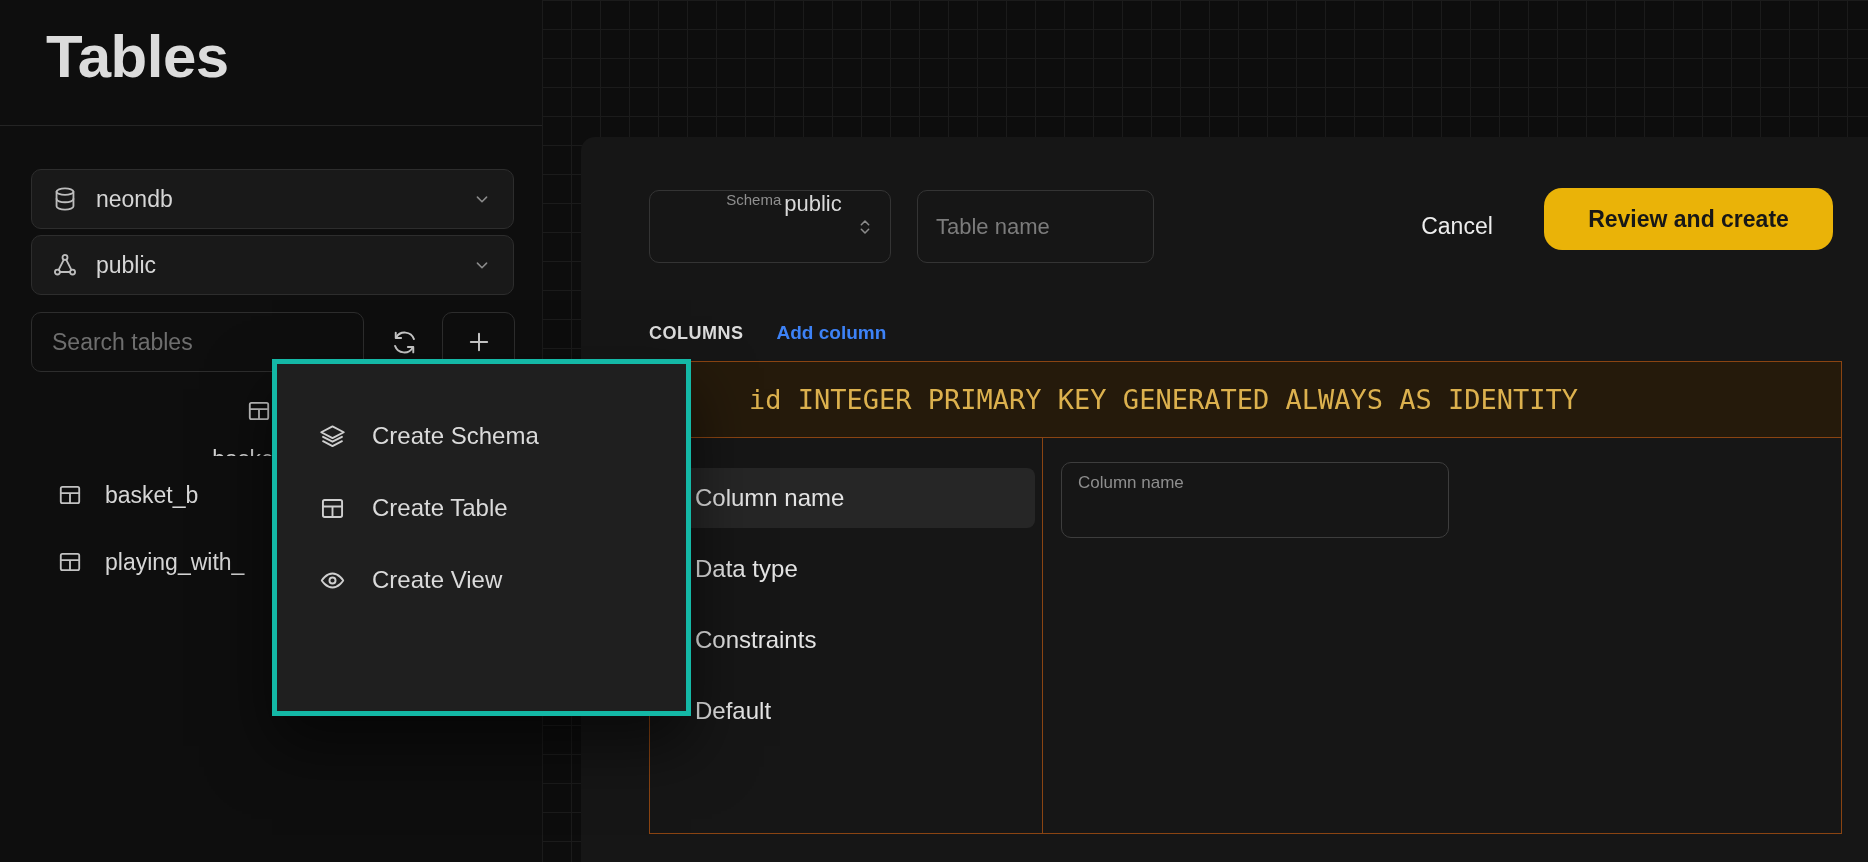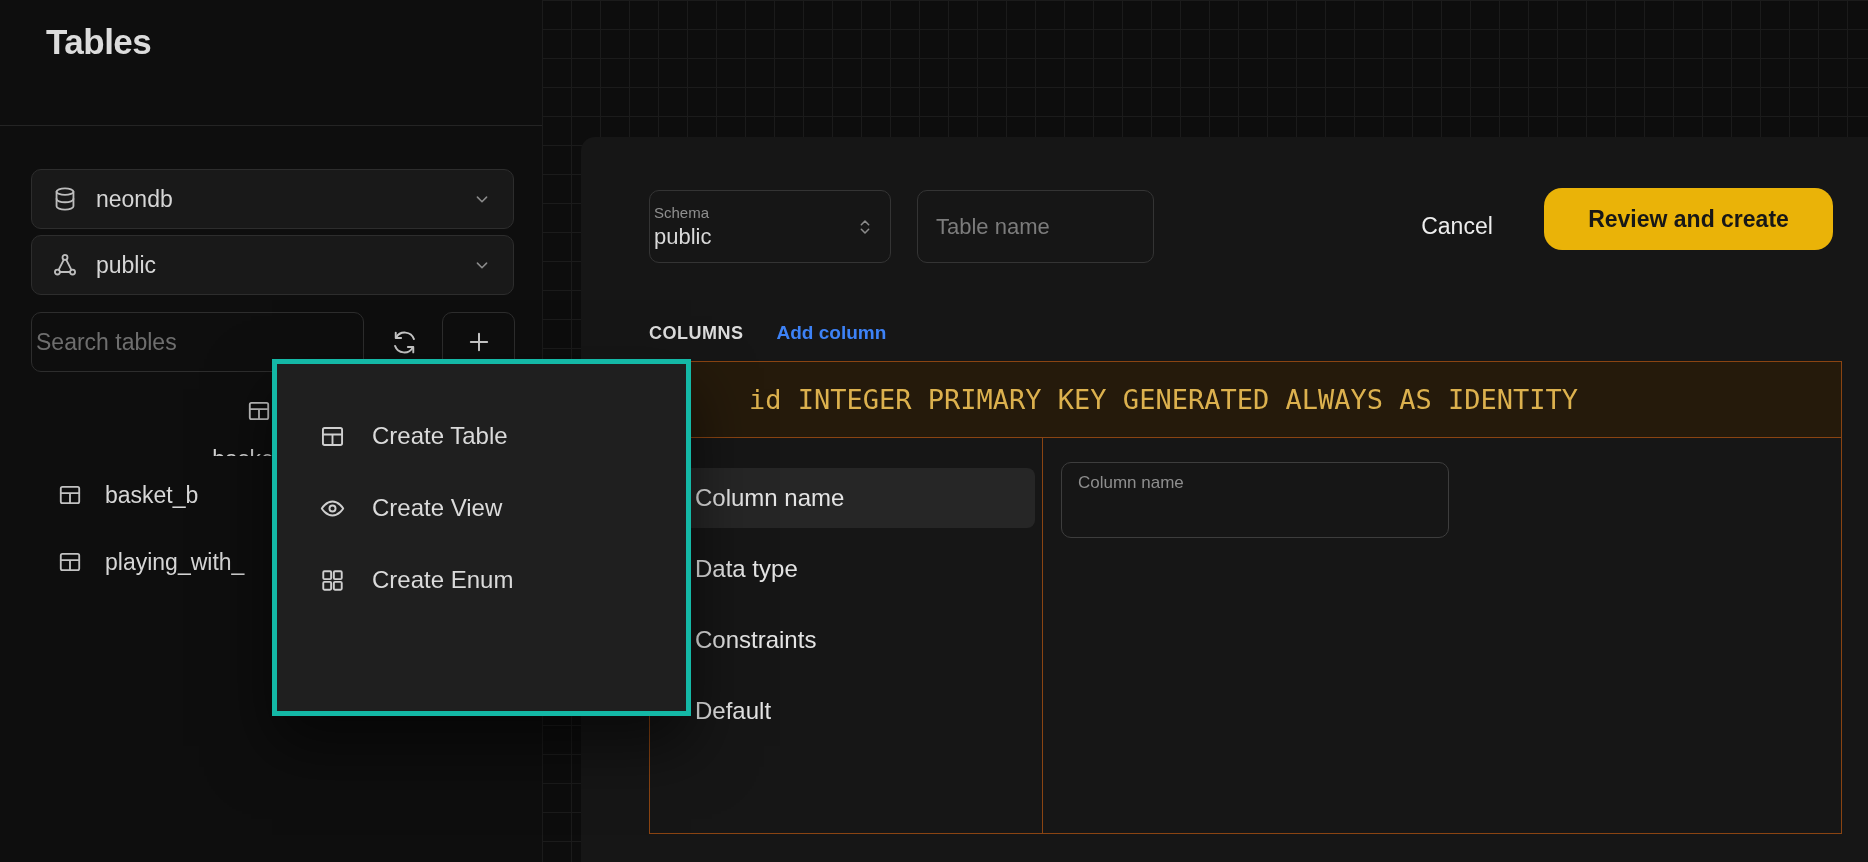--- a/index.html
+++ b/index.html
@@ -9,53 +9,53 @@
   svg { display:block; }
   .ico { stroke:currentColor; fill:none; stroke-width:1.7; stroke-linecap:round; stroke-linejoin:round; }
 
   
   .grid-bg { position:absolute; left:542px; top:0; width:1326px; height:862px; background-color:#0d0d0d;
     background-image:linear-gradient(#1b1b1b 1px, transparent 1px),linear-gradient(90deg,#1b1b1b 1px, transparent 1px);
     background-size:29px 29px; }
 
   
   .sidebar { position:absolute; left:0; top:0; width:542px; height:862px; background:#0e0e0e; z-index:2; }
-  .sidebar-title { position:absolute; left:46px; top:22px; font-size:35px; font-weight:700; color:#dcdcdc; letter-spacing:-0.5px; }
+  .sidebar-title { position:absolute; left:46px; top:22px; font-size:60px; font-weight:700; color:#dcdcdc; letter-spacing:-0.5px; }
   .sidebar-divider { position:absolute; left:0; top:125px; width:542px; height:1px; background:#242424; }
 
   .select-box { position:absolute; left:31px; width:483px; height:60px; background:#191919; border:1px solid #2d2d2d;
     border-radius:10px; display:flex; align-items:center; gap:18px; padding:0 20px; color:#d6d6d6; font-size:23px; cursor:pointer; }
   .select-box .chev { margin-left:auto; color:#8a8a8a; }
   .select-icon { color:#bdbdbd; }
   #db-select { top:169px; }
   #schema-select { top:235px; }
 
   .search-input { position:absolute; left:31px; top:312px; width:333px; height:60px; background:transparent;
-    border:1px solid #2d2d2d; border-radius:10px; color:#d6d6d6; font-size:23px; padding:0 4px; outline:none;
+    border:1px solid #2d2d2d; border-radius:10px; color:#d6d6d6; font-size:23px; padding:0 20px; outline:none;
     font-family:"Liberation Sans",sans-serif; }
   .search-input::placeholder { color:#6e6e6e; }
 
   .icon-btn { position:absolute; top:312px; height:60px; display:flex; align-items:center; justify-content:center;
     background:transparent; border:none; color:#c9c9c9; cursor:pointer; }
   #refresh-btn { left:377px; width:54px; }
   #add-btn { left:442px; width:73px; border:1px solid #2d2d2d; border-radius:10px; }
 
   .table-item { position:absolute; left:31px; width:430px; height:58px; display:flex; align-items:center; gap:22px;
     padding-left:26px; color:#d6d6d6; font-size:23px; cursor:pointer; white-space:nowrap; overflow:hidden; }
   .table-item .t-ico { color:#c2c2c2; flex:0 0 auto; }
   #table-item-0 { top:398px;flex-direction:column; }
   #table-item-1 { top:466px; }
   #table-item-2 { top:533px; }
 
   
   .main { position:absolute; left:581px; top:137px; width:1287px; height:725px; background:#161616;
     border-radius:14px 0 0 0; z-index:1; }
 
   .schema-field { position:absolute; left:68px; top:53px; width:242px; height:73px; border:1px solid #343434;
-    border-radius:10px; display:flex; flex-direction:column; justify-content:center; gap:3px; padding-left:4px; cursor:pointer; }
+    border-radius:10px; display:flex; flex-direction:row; justify-content:center; gap:3px; padding-left:28px; cursor:pointer; }
   .schema-field .f-label { font-size:15px; color:#8f8f8f; }
   .schema-field .f-value { font-size:22px; color:#d9d9d9; }
   .schema-field .chevs { position:absolute; right:14px; top:25px; color:#8a8a8a; }
 
   .table-name-input { position:absolute; left:336px; top:53px; width:237px; height:73px; background:transparent;
     border:1px solid #343434; border-radius:10px; color:#d9d9d9; font-size:22px; padding:0 18px; outline:none;
     font-family:"Liberation Sans",sans-serif; }
   .table-name-input::placeholder { color:#7c7c7c; }
 
   .cancel-btn { position:absolute; left:806px; top:53px; width:140px; height:73px; background:transparent; border:none;
@@ -215,36 +215,35 @@
             <span class="float-label">Column name</span>
           </div>
         </div>
       </div>
     </div>
   </main>
 
   <div class="create-menu">
     <div class="menu-item">
       <svg class="ico m-ico" width="27" height="27" viewBox="0 0 24 24">
+        <path d="M12 3 22 8.2 12 13.4 2 8.2 12 3z"></path>
+        <path d="M3.6 12.3 12 16.6l8.4-4.3"></path>
+        <path d="M3.6 16.2 12 20.5l8.4-4.3"></path>
+      </svg>
+      <span>Create Schema</span>
+    </div>
+    <div class="menu-item">
+      <svg class="ico m-ico" width="27" height="27" viewBox="0 0 24 24">
         <rect x="3.5" y="4.5" width="17" height="15" rx="1.5"></rect>
         <path d="M3.5 10.2h17M12 10.2v9.3"></path>
       </svg>
       <span>Create Table</span>
     </div>
     <div class="menu-item">
       <svg class="ico m-ico" width="27" height="27" viewBox="0 0 24 24">
         <path d="M2.5 12S6.2 5.8 12 5.8 21.5 12 21.5 12 17.8 18.2 12 18.2 2.5 12 2.5 12z"></path>
         <circle cx="12" cy="12" r="2.7"></circle>
       </svg>
       <span>Create View</span>
     </div>
-    <div class="menu-item">
-      <svg class="ico m-ico" width="27" height="27" viewBox="0 0 24 24">
-        <rect x="3.8" y="3.8" width="7" height="7" rx="1"></rect>
-        <rect x="13.2" y="3.8" width="7" height="7" rx="1"></rect>
-        <rect x="3.8" y="13.2" width="7" height="7" rx="1"></rect>
-        <rect x="13.2" y="13.2" width="7" height="7" rx="1"></rect>
-      </svg>
-      <span>Create Enum</span>
-    </div>
   </div>
 
 </div>
 
 </body></html>

